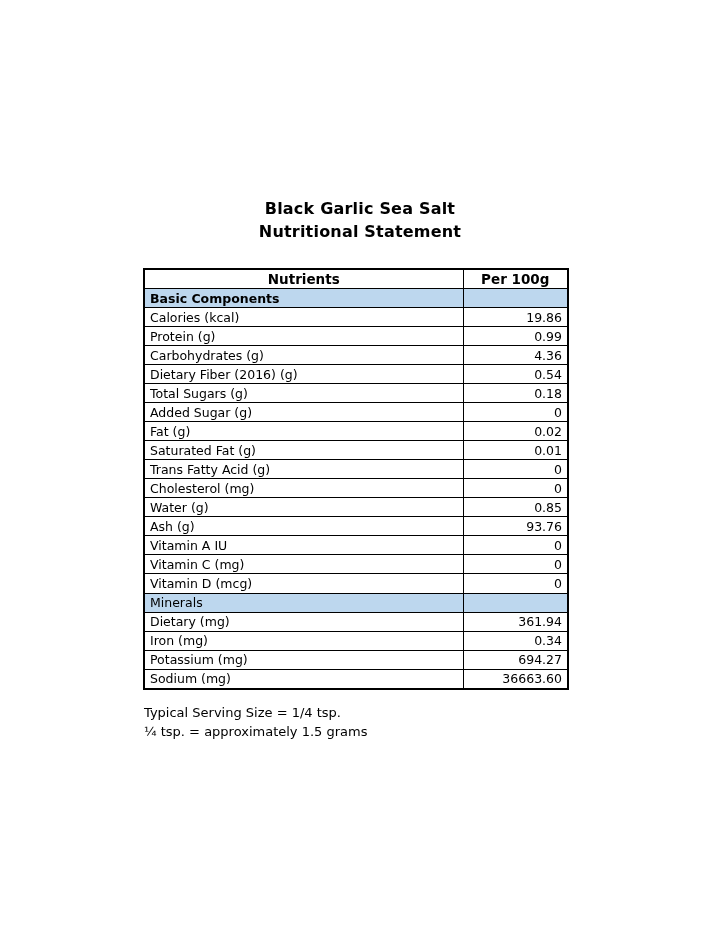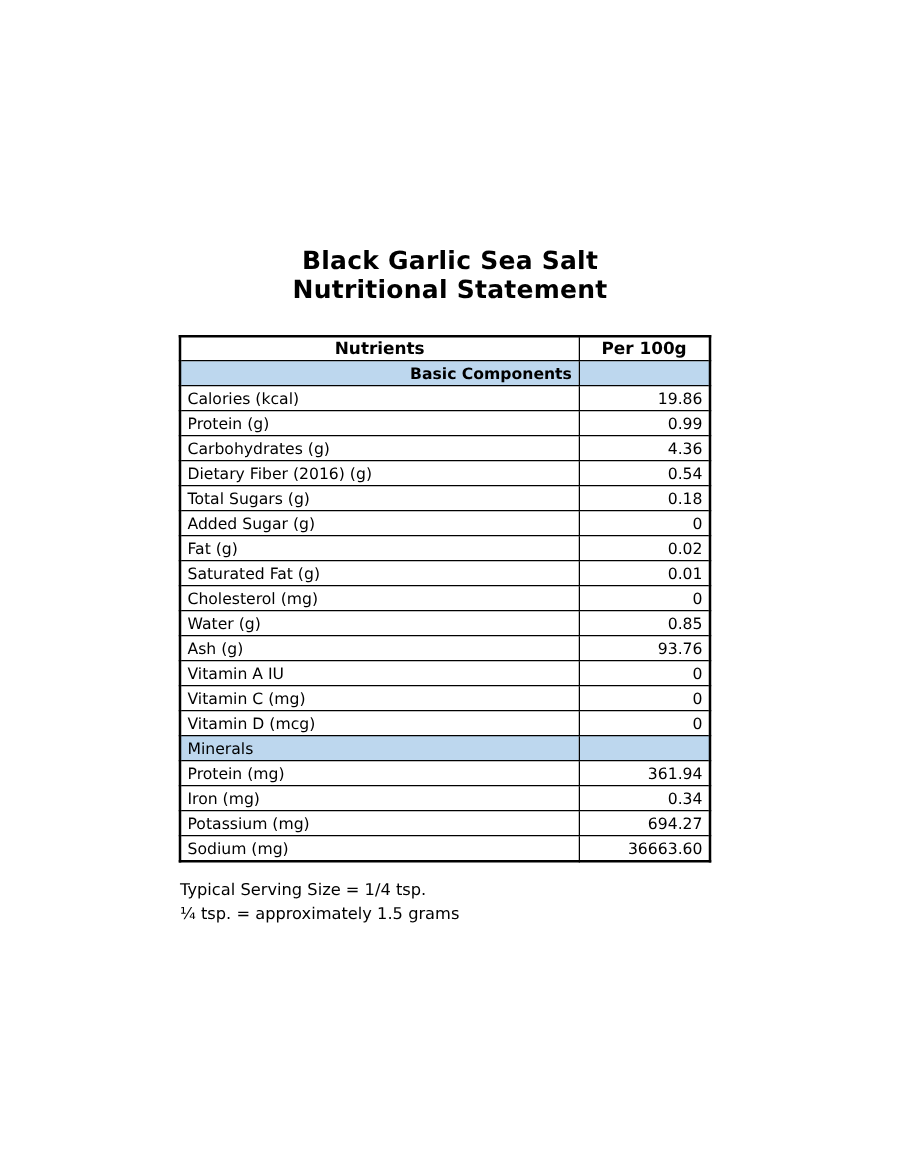--- a/index.html
+++ b/index.html
@@ -15,21 +15,21 @@
     color: #000000;
     overflow: hidden;
   }
   .doc-title {
     position: absolute;
     top: 197px;
     left: 0;
     width: 720px;
     text-align: center;
     font-weight: bold;
-    font-size: 20px;
+    font-size: 16px;
     line-height: 23px;
     letter-spacing: 0.2px;
   }
   table.nutrition-table {
     position: absolute;
     top: 268px;
     left: 143px;
     width: 424px;
     height: 422px;
     border-collapse: collapse;
@@ -56,21 +56,20 @@
     text-align: left;
   }
   .nutrition-table td.value-cell {
     text-align: right;
   }
   .nutrition-table tr.section-row td {
     background: var(--section-bg, #BDD7EE);
   }
   .nutrition-table tr.section-bold td {
     font-weight: bold;
-    text-align: right;
   }
   .footnote {
     position: absolute;
     top: 704px;
     left: 144px;
     font-size: 13px;
     line-height: 18.5px;
   }
 </style>
 </head>
@@ -123,20 +122,24 @@
       </tr>
       <tr>
         <td class="label-cell">Fat (g)</td>
         <td class="value-cell">0.02</td>
       </tr>
       <tr>
         <td class="label-cell">Saturated Fat (g)</td>
         <td class="value-cell">0.01</td>
       </tr>
       <tr>
+        <td class="label-cell">Trans Fatty Acid (g)</td>
+        <td class="value-cell">0</td>
+      </tr>
+      <tr>
         <td class="label-cell">Cholesterol (mg)</td>
         <td class="value-cell">0</td>
       </tr>
       <tr>
         <td class="label-cell">Water (g)</td>
         <td class="value-cell">0.85</td>
       </tr>
       <tr>
         <td class="label-cell">Ash (g)</td>
         <td class="value-cell">93.76</td>
@@ -151,21 +154,21 @@
       </tr>
       <tr>
         <td class="label-cell">Vitamin D (mcg)</td>
         <td class="value-cell">0</td>
       </tr>
       <tr class="section-row">
         <td class="label-cell">Minerals</td>
         <td class="value-cell"></td>
       </tr>
       <tr>
-        <td class="label-cell">Protein (mg)</td>
+        <td class="label-cell">Dietary (mg)</td>
         <td class="value-cell">361.94</td>
       </tr>
       <tr>
         <td class="label-cell">Iron (mg)</td>
         <td class="value-cell">0.34</td>
       </tr>
       <tr>
         <td class="label-cell">Potassium (mg)</td>
         <td class="value-cell">694.27</td>
       </tr>

